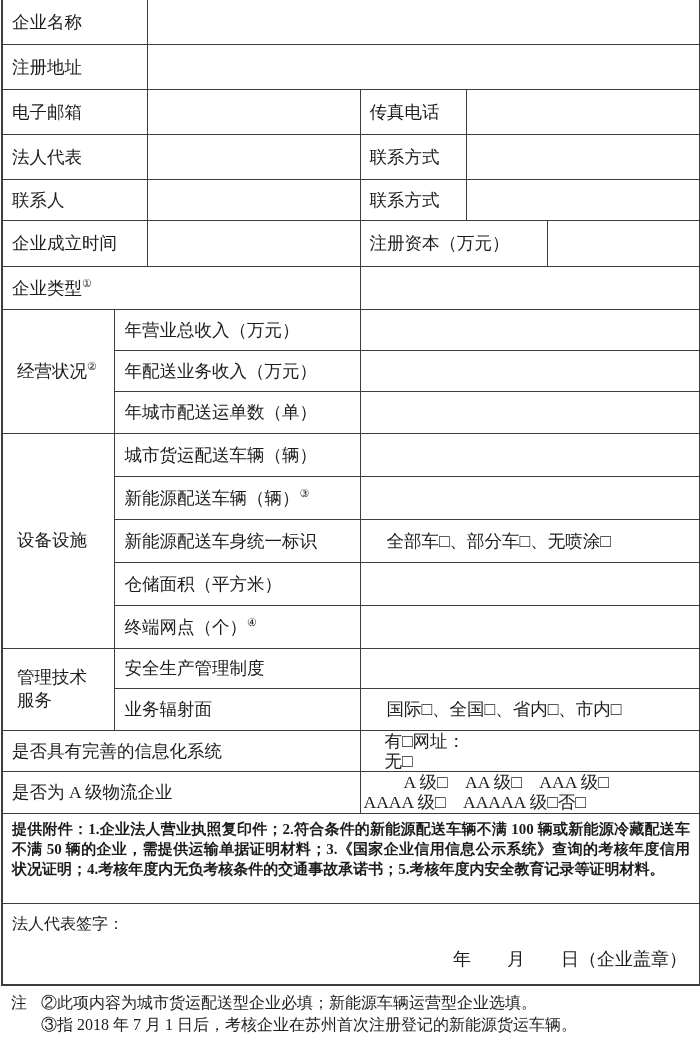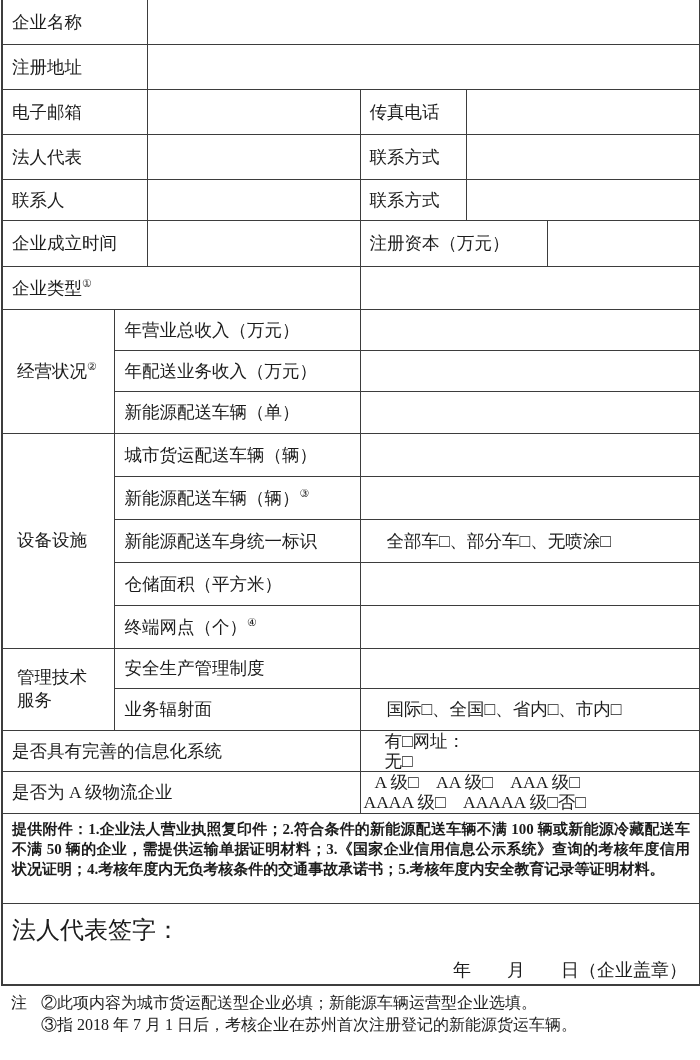--- a/index.html
+++ b/index.html
@@ -31,32 +31,32 @@
   .sub{padding-left:10px;}
   .grp{padding:0 14px;line-height:23px;}
   .val{padding-left:10px;}
   .valplain{padding-left:26px;}
   sup{font-size:11px;line-height:0;}
   .h44{height:44px}.h45{height:45px}.h41{height:41px}.h46{height:46px}
   .h43{height:43px}.h42{height:42px}.h40{height:40px}.h90{height:90px}.h82{height:82px}
   .two-line{vertical-align:middle;}
   .vline{line-height:20px;}
   .ind12{padding-left:24px;}
-  .ind14{padding-left:14px;}
+  .ind14{padding-left:23px;margin-left:20px;}
   .ind2{padding-left:3px;}
   td.attach{
     font-size:15px;
     line-height:20px;
     padding:5px 9px 5px 9px;
     text-align:justify;
     vertical-align:top;
     font-weight:bold;
   }
   td.sig{vertical-align:top;padding:0;}
-  .sig-name{padding:10px 0 0 9px;font-size:24px;}
+  .sig-name{padding:10px 0 0 9px;font-size:16px;}
   .sig-date{text-align:right;padding:12px 12px 0 0;font-size:18px;}
   .notes{
     display:flex;
     padding:6px 4px 0 10px;
     font-size:16px;
     line-height:21.5px;
   }
   .notes-label{flex:0 0 30px;}
   .notes-items{flex:1;}
 </style>
@@ -121,21 +121,21 @@
     <tr class="h41">
       <td rowspan="3" class="grp"><span>经营状况</span><sup>②</sup></td>
       <td colspan="2" class="sub">年营业总收入（万元）</td>
       <td colspan="3" class="val"></td>
     </tr>
     <tr class="h41">
       <td colspan="2" class="sub">年配送业务收入（万元）</td>
       <td colspan="3" class="val"></td>
     </tr>
     <tr class="h42">
-      <td colspan="2" class="sub">新能源配送车辆（单）</td>
+      <td colspan="2" class="sub">年城市配送运单数（单）</td>
       <td colspan="3" class="val"></td>
     </tr>
 
     <tr class="h43">
       <td rowspan="5" class="grp">设备设施</td>
       <td colspan="2" class="sub">城市货运配送车辆（辆）</td>
       <td colspan="3" class="val"></td>
     </tr>
     <tr class="h43">
       <td colspan="2" class="sub"><span>新能源配送车辆（辆）</span><sup>③</sup></td>

